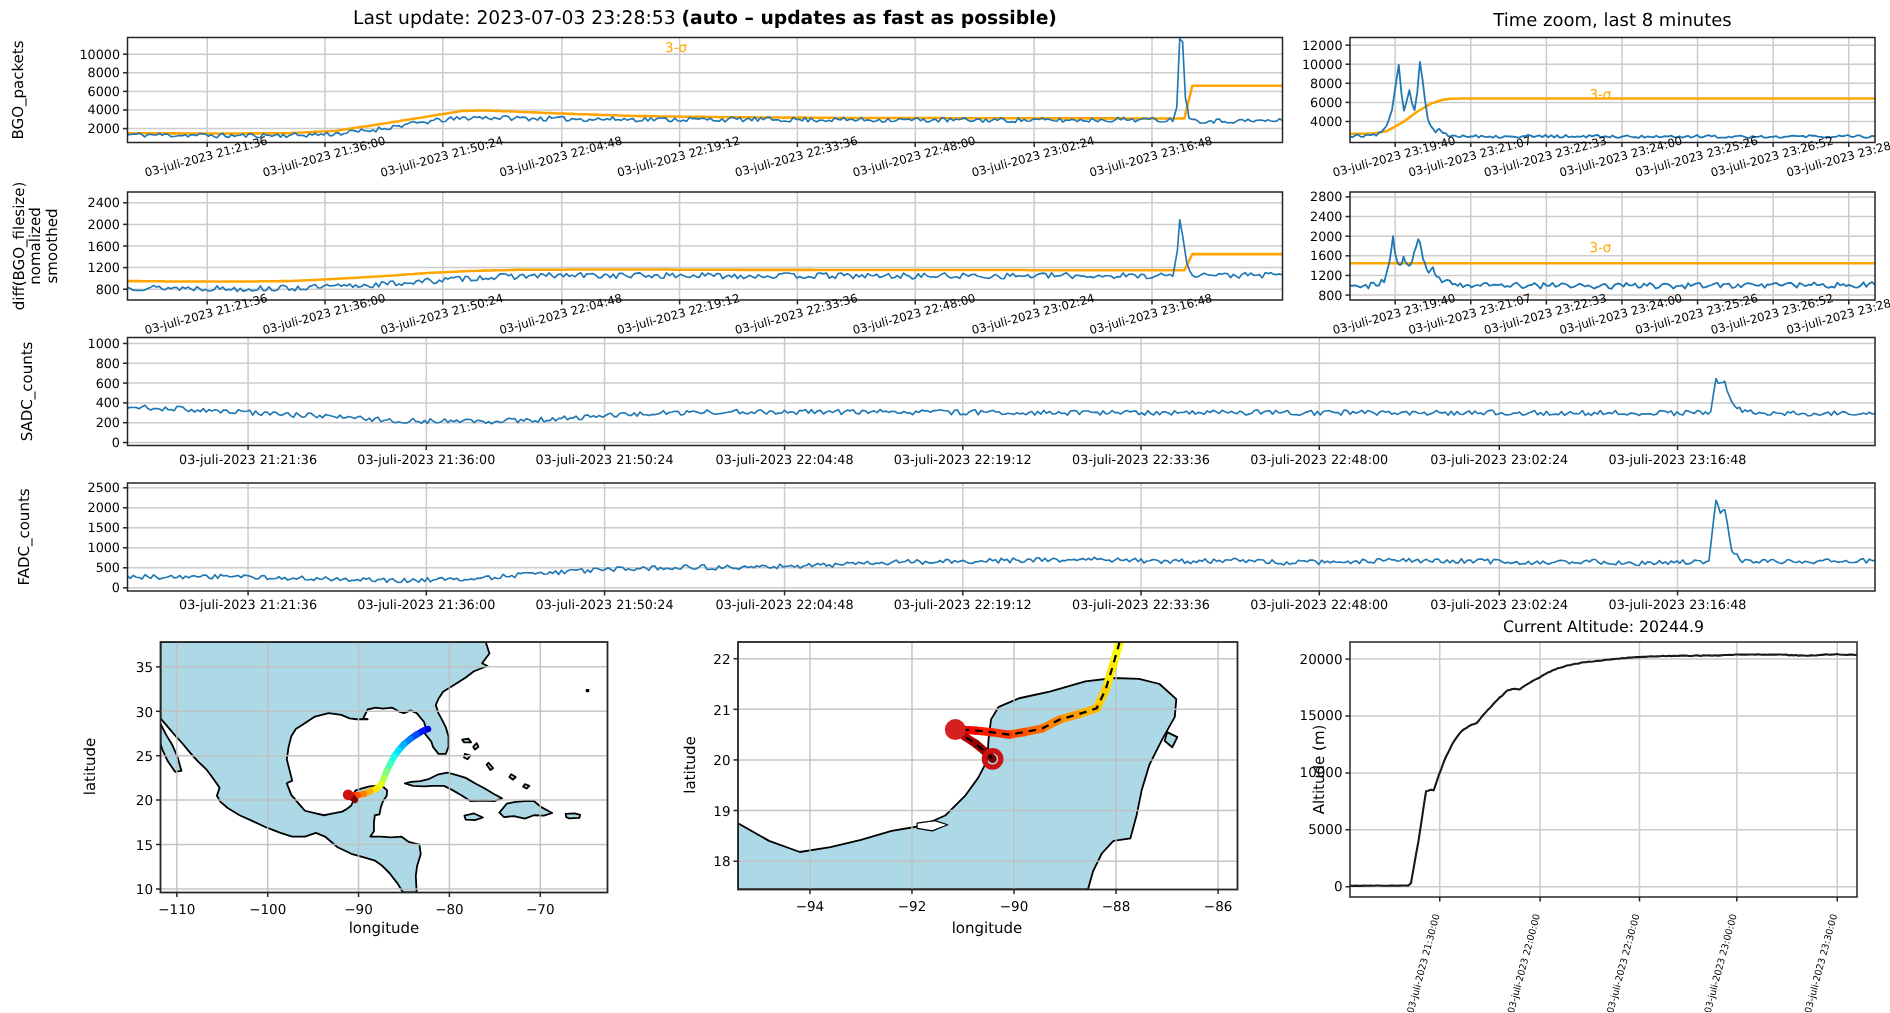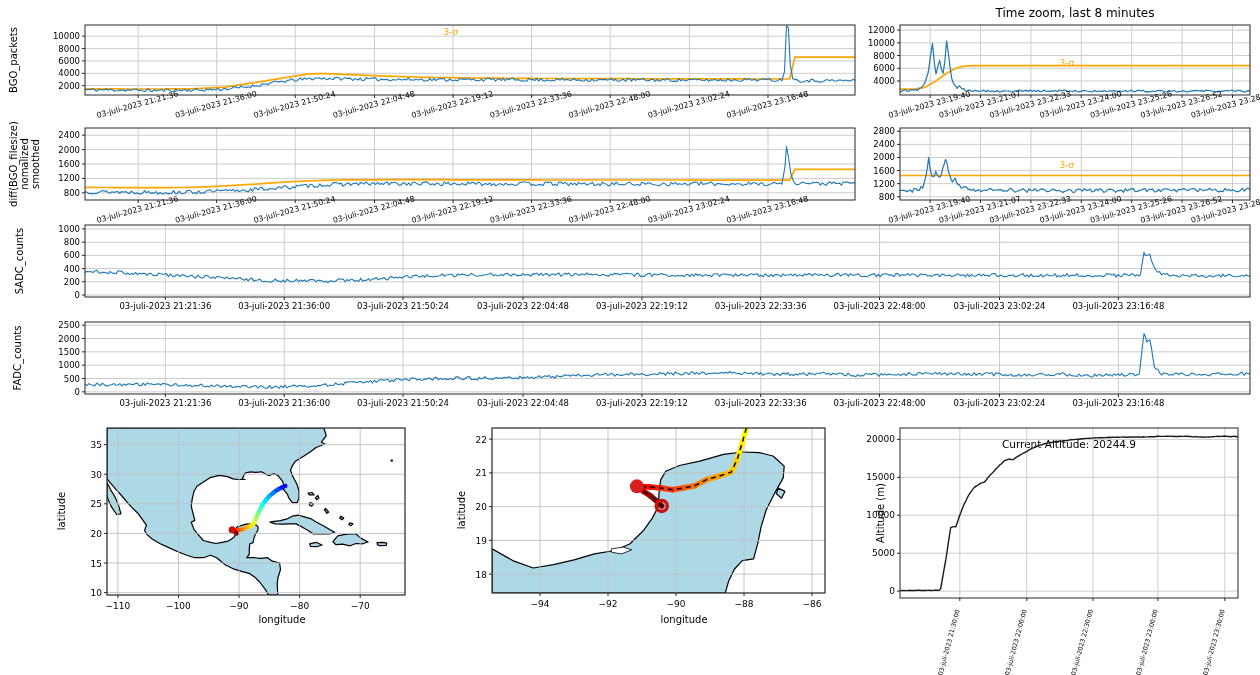--- a/index.html
+++ b/index.html
@@ -1,32 +1,33 @@
 <!DOCTYPE html>
 <html><head>
 <meta charset="utf-8">
 <style>
   html,body{margin:0;padding:0;background:#fff;}
   .page{position:relative;width:1260px;height:675px;background:#fff;overflow:hidden;
         font-family:"DejaVu Sans","Liberation Sans",sans-serif;color:#000;}
   .chart{position:absolute;}
   .title{position:absolute;transform:translateX(-50%);white-space:pre;font-size:12.5px;}
   .title .b{font-weight:bold;}
-  .smalltitle{position:absolute;transform:translateX(-50%);white-space:pre;font-size:10.5px;margin-top:26px;}
+  .smalltitle{position:absolute;transform:translateX(-50%);white-space:pre;font-size:10.5px;}
   .ylab{position:absolute;transform:translate(-50%,-50%) rotate(-90deg);white-space:pre;
         font-size:10px;text-align:center;line-height:1.08;}
-  .xlab{position:absolute;transform:translateX(-50%);font-size:10px;margin-left:26px;}
+  .xlab{position:absolute;transform:translateX(-50%);font-size:10px;}
   svg{position:absolute;left:0;top:0;overflow:visible;}
   svg text{font-family:"DejaVu Sans","Liberation Sans",sans-serif;}
 </style>
 </head>
 <body>
 
 <div class="page">
 
+  <div class="title" style="left:470px;top:4px;"><span>Last update: 2023-07-03 23:28:53 </span><span class="b">(auto – updates as fast as possible)</span></div>
   <div class="title" style="left:1075px;top:6px;font-size:12px;">Time zoom, last 8 minutes</div>
   <div class="smalltitle" style="left:1069px;top:412px;">Current Altitude: 20244.9</div>
 
   <div class="ylab" style="left:14px;top:60px;">BGO_packets</div>
   <div class="ylab" style="left:25px;top:164px;">diff(BGO_filesize)
 nomalized
 smoothed</div>
   <div class="ylab" style="left:20px;top:261px;">SADC_counts</div>
   <div class="ylab" style="left:18px;top:358px;">FADC_counts</div>
   <div class="ylab" style="left:62px;top:511px;">latitude</div>

